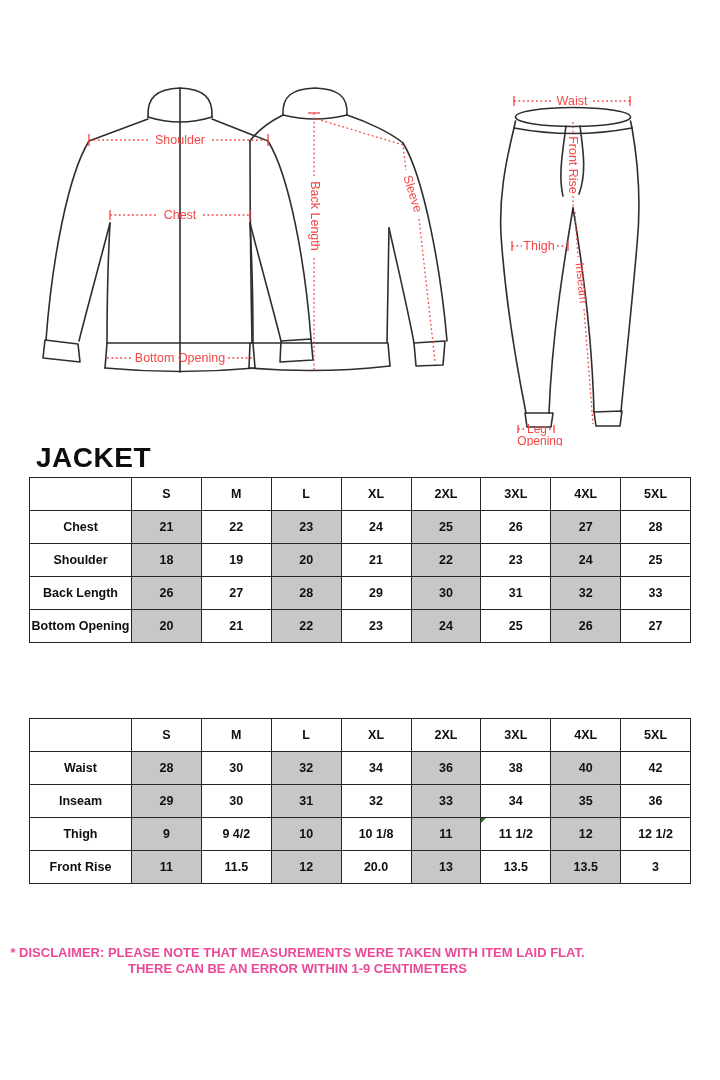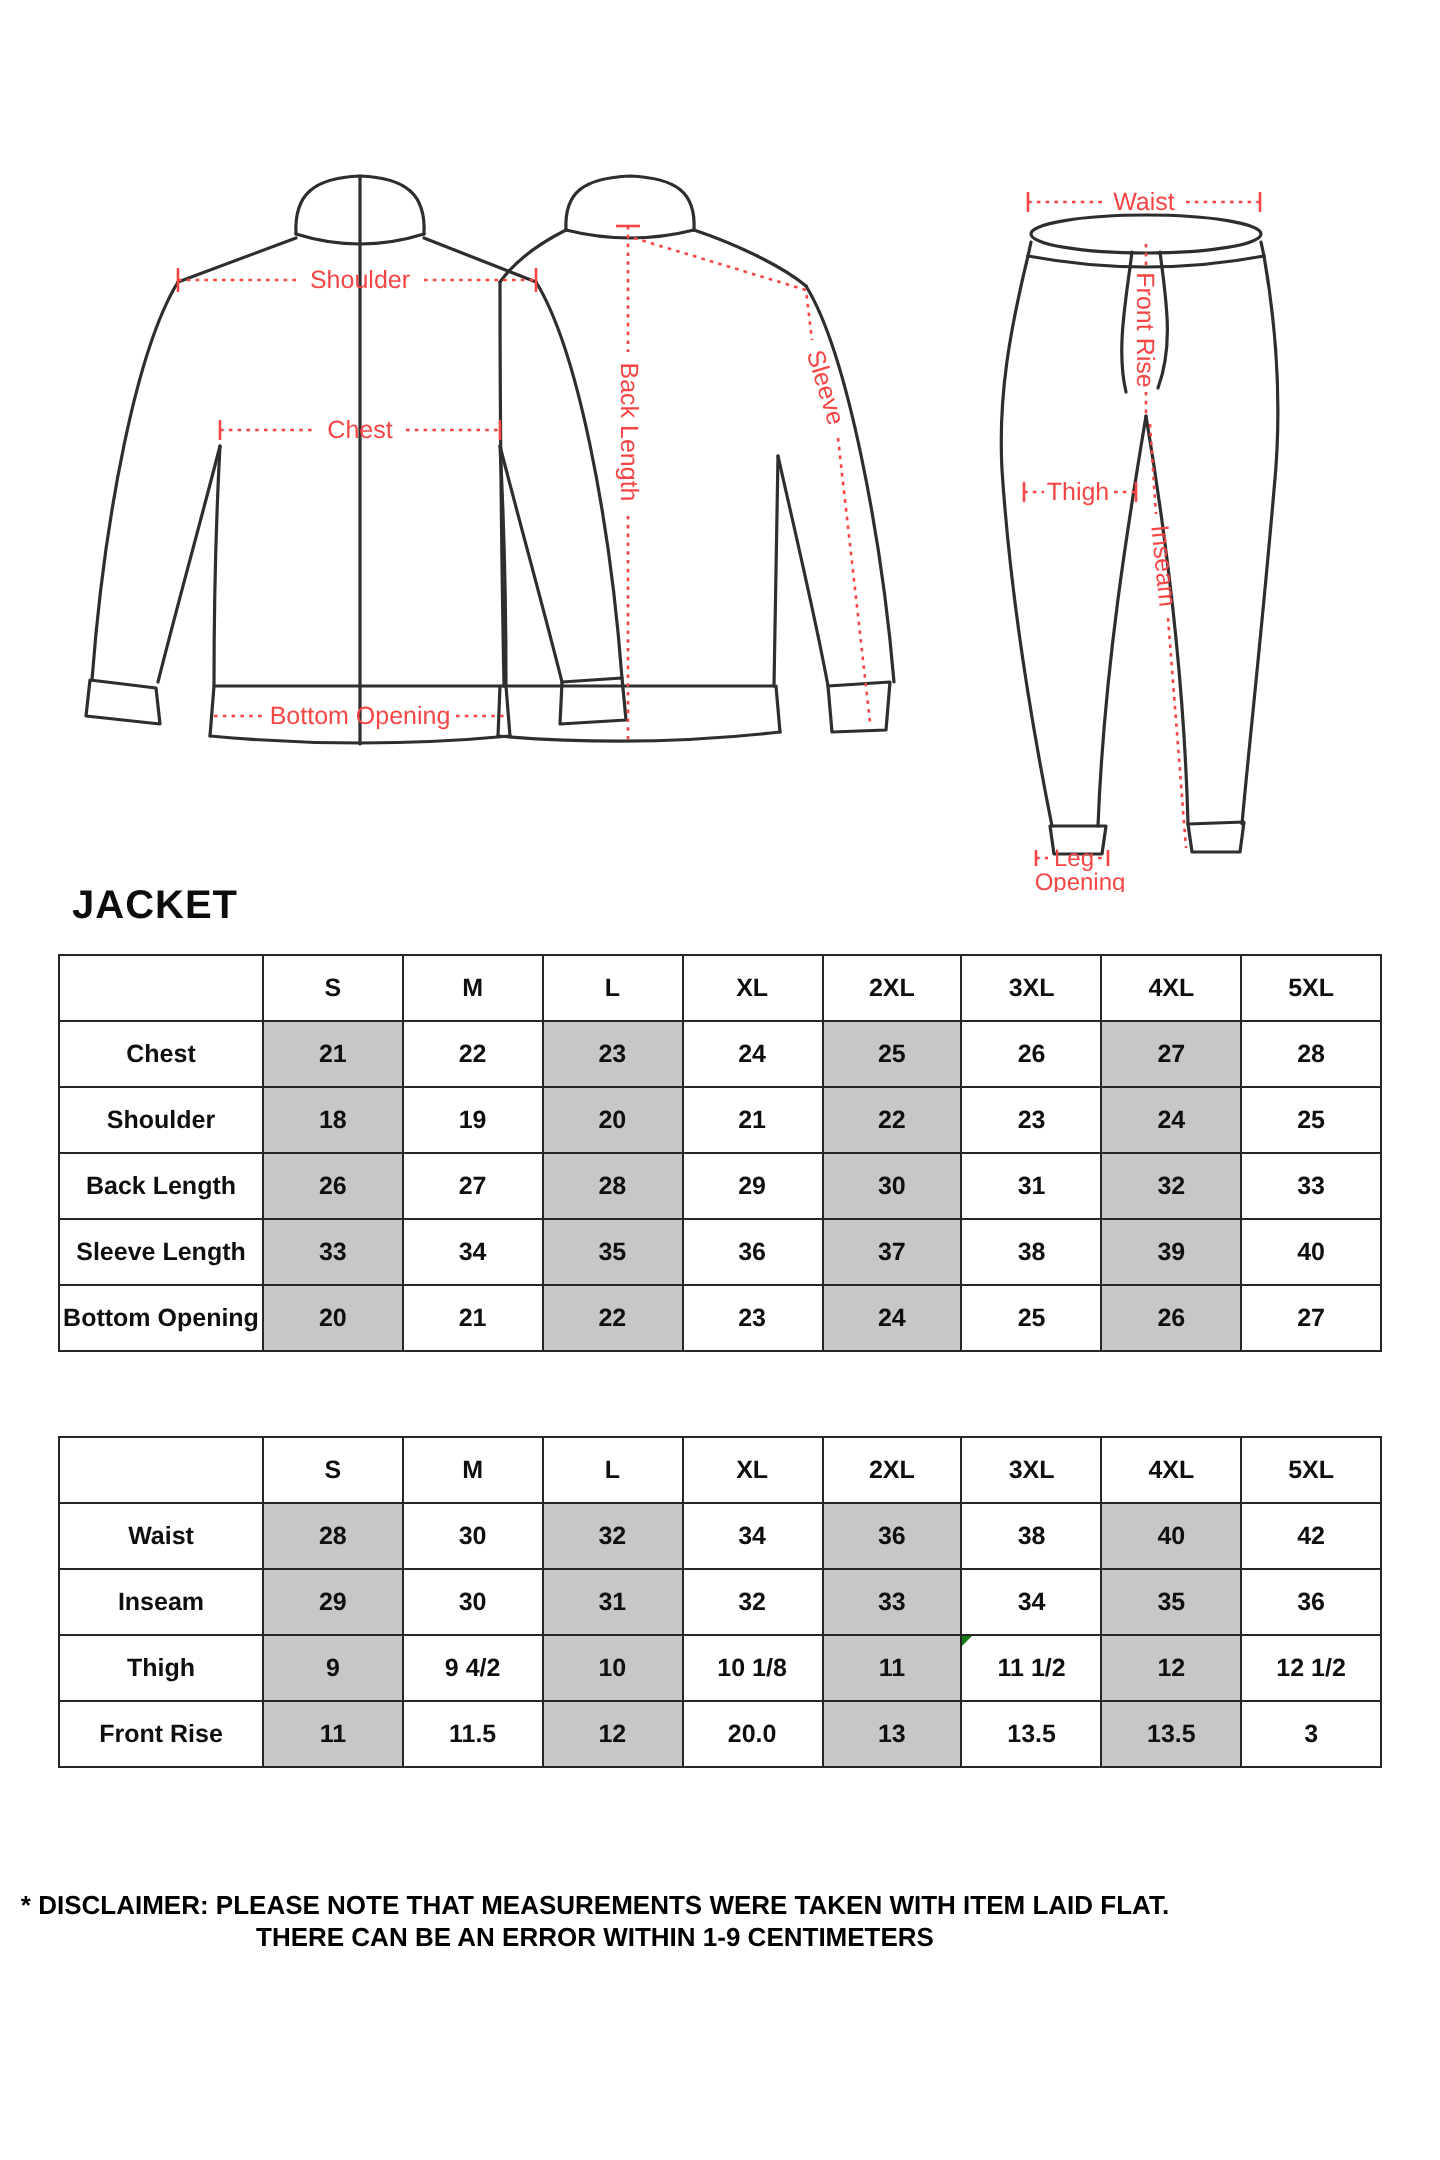--- a/index.html
+++ b/index.html
@@ -1,38 +1,38 @@
 <!DOCTYPE html>
 <html><head>
 <meta charset="utf-8">
 <style>
   html,body{margin:0;padding:0;background:#ffffff;}
   .page{position:relative;width:720px;height:1080px;background:#ffffff;overflow:hidden;
         font-family:"Liberation Sans",sans-serif;color:#111;}
   svg text{font-family:"Liberation Sans",sans-serif;}
 
-  .section-title{position:absolute;left:36px;margin:0;font-size:20px;font-weight:bold;
+  .section-title{position:absolute;left:36px;margin:0;font-size:28px;font-weight:bold;
                  letter-spacing:0.5px;color:#0d0d0d;}
   #jacket-title{top:442px;}
   #pants-title{top:717px;}
 
   table.size-table{position:absolute;left:29px;width:662px;border-collapse:collapse;
                    table-layout:fixed;}
   #jacket-table{top:477px;}
   #pants-table{top:718px;}
   .size-table th,.size-table td{border:1.5px solid #262626;height:32px;padding:0;
         text-align:center;vertical-align:middle;font-size:12.5px;font-weight:bold;
         color:#0f0f0f;background:#ffffff;position:relative;}
   .size-table col.label-col{width:102px;}
   .size-table td.shaded{background:#c7c7c7;}
   .size-table td.flagged::before{content:"";position:absolute;top:0;left:0;width:0;height:0;
         border-top:5px solid #147a14;border-right:5px solid transparent;}
 
   .disclaimer{position:absolute;top:945px;left:0;width:595px;text-align:center;
-        font-size:13px;font-weight:bold;line-height:16px;color:#000000;}
+        font-size:13px;font-weight:bold;line-height:16px;color:#ec4899;}
 
   .outline{fill:none;stroke:#2e2e2e;stroke-width:1.6;stroke-linecap:round;stroke-linejoin:round;}
   .measure{fill:none;stroke:#f64545;stroke-width:1.3;stroke-dasharray:1.8 2.6;}
   .tick{fill:none;stroke:#f64545;stroke-width:1.3;}
   .mlabel{fill:#f64545;font-size:12.5px;}
   .mlabel-sm{fill:#f64545;font-size:12px;}
 </style>
 </head>
 <body>
 
@@ -181,31 +181,20 @@
           <td class="shaded">26</td>
           <td>27</td>
           <td class="shaded">28</td>
           <td>29</td>
           <td class="shaded">30</td>
           <td>31</td>
           <td class="shaded">32</td>
           <td>33</td>
         </tr>
         <tr>
-          <th>Sleeve Length</th>
-          <td class="shaded">33</td>
-          <td>34</td>
-          <td class="shaded">35</td>
-          <td>36</td>
-          <td class="shaded">37</td>
-          <td>38</td>
-          <td class="shaded">39</td>
-          <td>40</td>
-        </tr>
-        <tr>
           <th>Bottom Opening</th>
           <td class="shaded">20</td>
           <td>21</td>
           <td class="shaded">22</td>
           <td>23</td>
           <td class="shaded">24</td>
           <td>25</td>
           <td class="shaded">26</td>
           <td>27</td>
         </tr>

